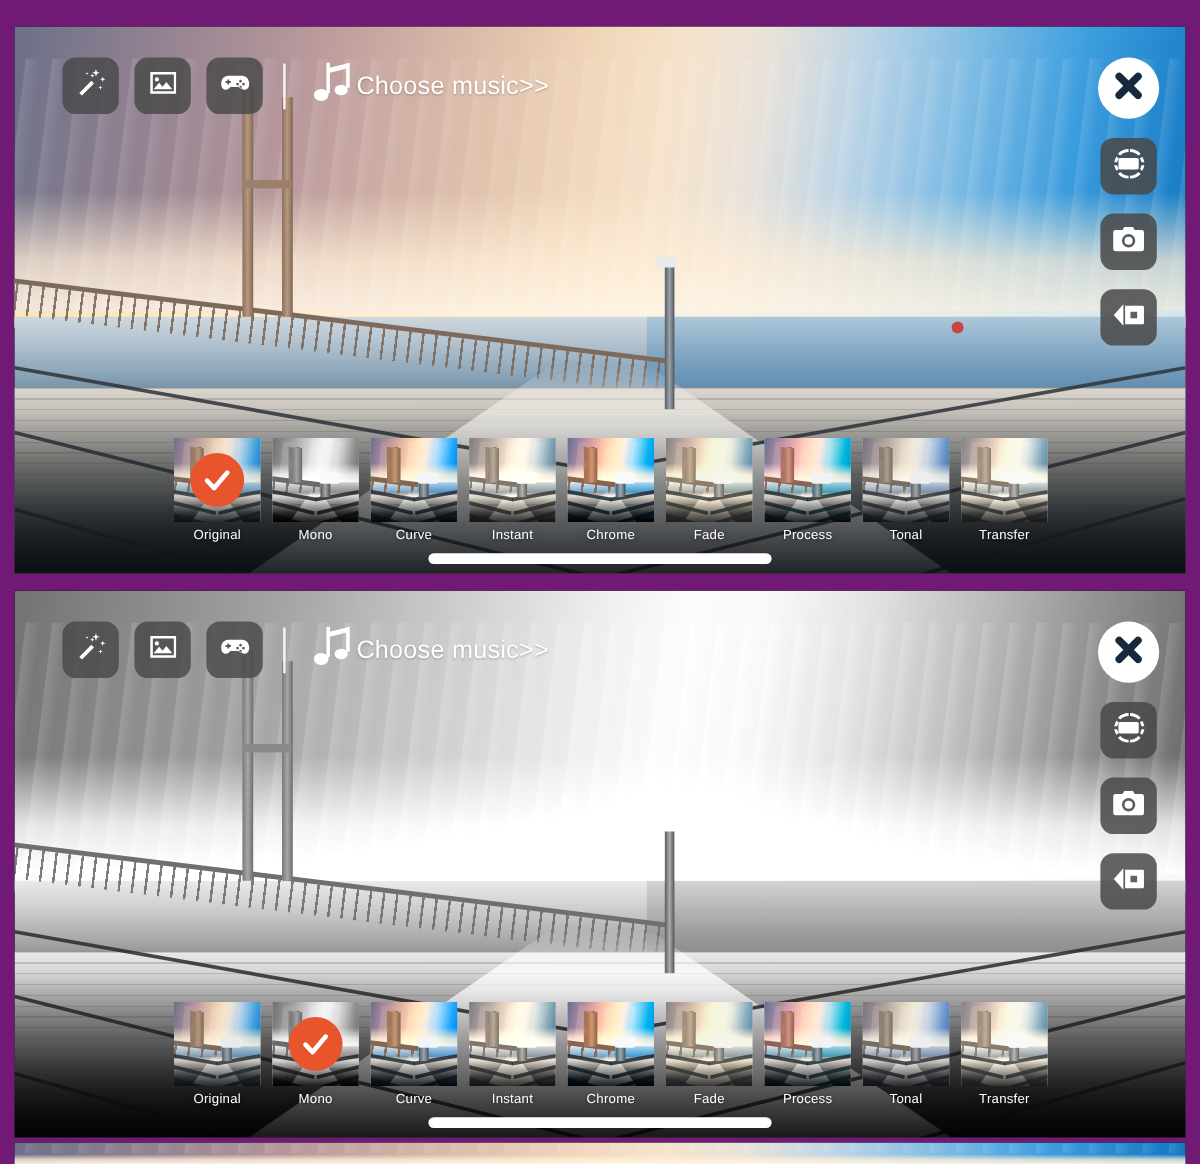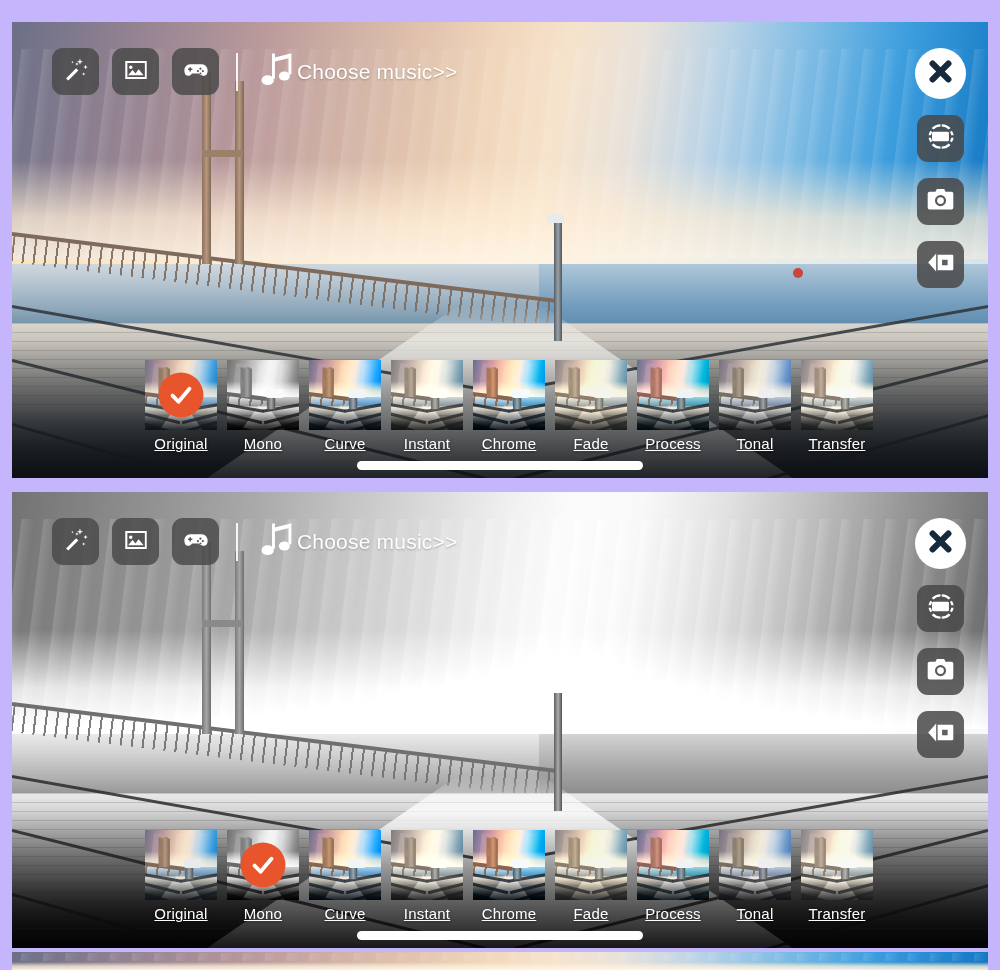--- a/index.html
+++ b/index.html
@@ -2,21 +2,21 @@
 <html><head>
 <meta charset="utf-8">
 <style>
   * { box-sizing: border-box; margin: 0; padding: 0; }
   html, body {
     width: 1000px; height: 970px;
     background: #ffffff;
     font-family: "Liberation Sans", sans-serif;
     overflow: hidden;
   }
-  .page { position: relative; width: 1000px; height: 970px; background: #c4b5fd; }
+  .page { position: relative; width: 1000px; height: 970px; background: #701a75; }
 
   
   .panel {
     position: absolute;
     left: 12px; width: 976px;
     overflow: hidden;
     background: #101418;
   }
   #panel-1 { top: 22px;  height: 456px; }
   #panel-2 { top: 492px; height: 456px; }
@@ -188,24 +188,23 @@
   .filter-thumb .scene { transform: scale(1.02); }
   .check-badge {
     position: absolute; left: 50%; top: 50%;
     transform: translate(-50%,-50%);
     width: 45px; height: 45px; border-radius: 50%;
     display: none; align-items: center; justify-content: center;
   }
   .filter-item.selected .check-badge { display: flex; }
   .check-badge svg { width: 27px; height: 27px; stroke: #fff; stroke-width: 3.4; fill: none; stroke-linecap: round; stroke-linejoin: round; }
   .filter-label {
-    color: #fff; font-size: 15px; letter-spacing: .2px;
+    color: #fff; font-size: 11px; letter-spacing: .2px;
     text-shadow: 0 1px 3px rgba(0,0,0,.5);
     white-space: nowrap;
-    text-decoration: underline;
   }
 
   
   .f-original .scene { filter: none; }
   .f-mono     .scene { filter: grayscale(1) contrast(1.15); }
   .f-curve    .scene { filter: saturate(1.3) contrast(1.1); }
   .f-instant  .scene { filter: saturate(.45) sepia(.18) brightness(1.06); }
   .f-chrome   .scene { filter: saturate(1.5) contrast(1.15) hue-rotate(-6deg); }
   .f-fade     .scene { filter: saturate(.75) sepia(.35) brightness(1.08) contrast(.92); }
   .f-process  .scene { filter: saturate(1.4) hue-rotate(-18deg) contrast(1.08); }

